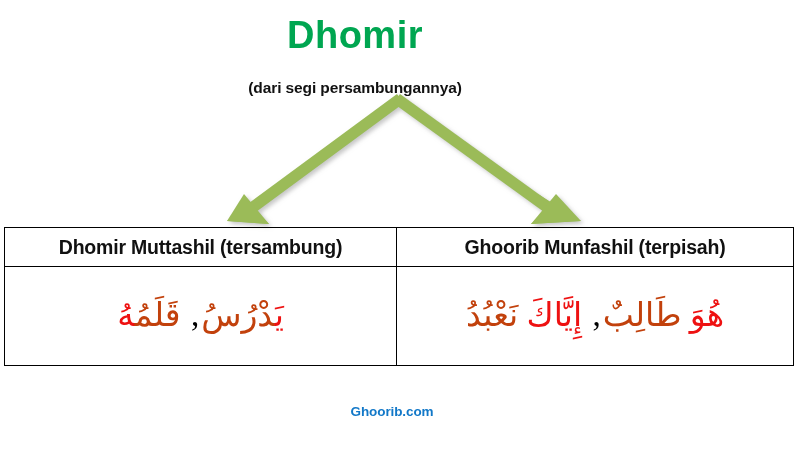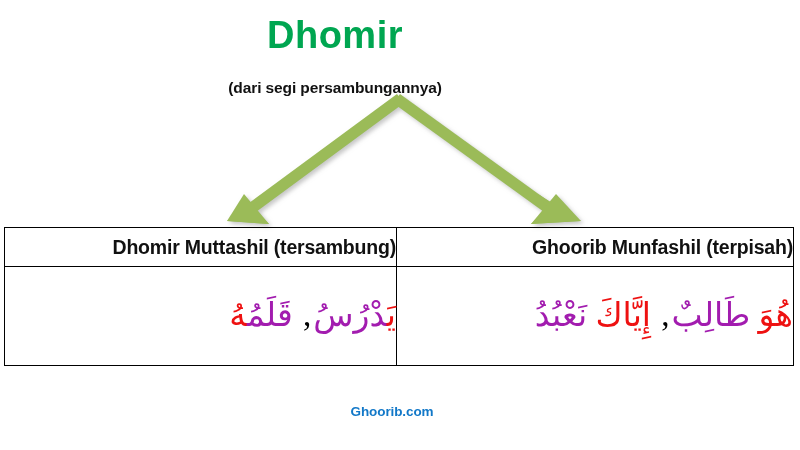--- a/index.html
+++ b/index.html
@@ -12,24 +12,25 @@
     height: 450px;
     position: relative;
     overflow: hidden;
     font-family: "Liberation Sans", sans-serif;
     -webkit-font-smoothing: antialiased;
   }
 
   
   #title-block {
     position: absolute;
-    left: 12px;
+    left: 0;
     top: 16px;
     width: 646px;
     text-align: center;
+    padding-left: 32px;
   }
   #page-title {
     font-family: "Liberation Sans", sans-serif;
     font-size: 38px;
     font-weight: bold;
     color: #00a651;
     letter-spacing: 0.5px;
     line-height: 1.05;
   }
   #page-subtitle {
@@ -58,21 +59,20 @@
     top: 227px;
     width: 789px;
     border-collapse: collapse;
     table-layout: fixed;
   }
   #category-table td,
   #category-table th {
     border: 1.6px solid #000000;
     padding: 0;
     margin: 16px;
-    text-align: right;
   }
   .col-left  { width: 392px; }
   .col-right { width: 397px; }
 
   .header-cell {
     height: 38px;
     text-align: center;
     vertical-align: middle;
     font-family: "Liberation Sans", sans-serif;
     font-size: 19.5px;
@@ -86,21 +86,21 @@
     text-align: center;
     vertical-align: middle;
     direction: rtl;
     font-family: "Liberation Serif", "DejaVu Serif", serif;
     font-size: 33px;
     color: #000000;
     line-height: 1.45;
     white-space: nowrap;
   }
   .ar-red { color: #ee1111; }
-  .ar-black { color: #a21caf; }
+  .ar-black { color: #c2410c; }
   .ar-sep { color: #000000; padding: 0 2px; }
 
   
   #footer-brand {
     position: absolute;
     left: 0;
     top: 404px;
     width: 784px;
     text-align: center;
     font-family: "Liberation Sans", sans-serif;

